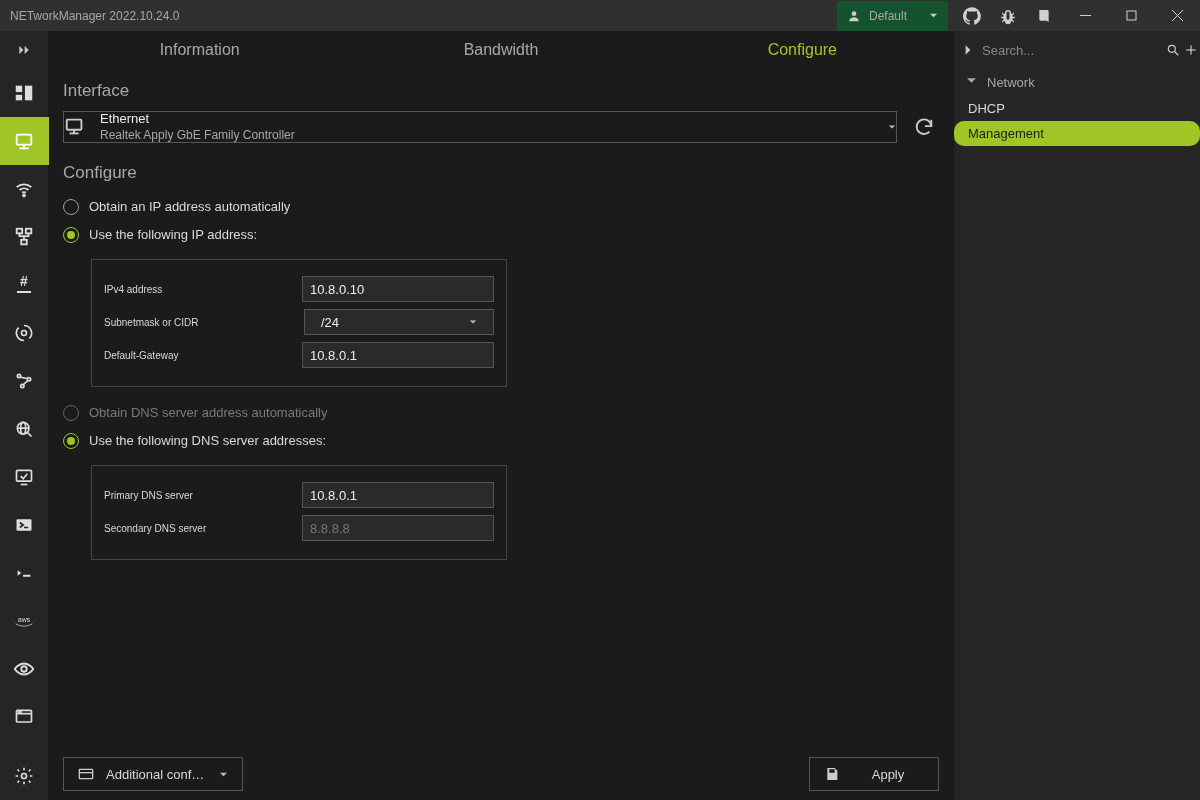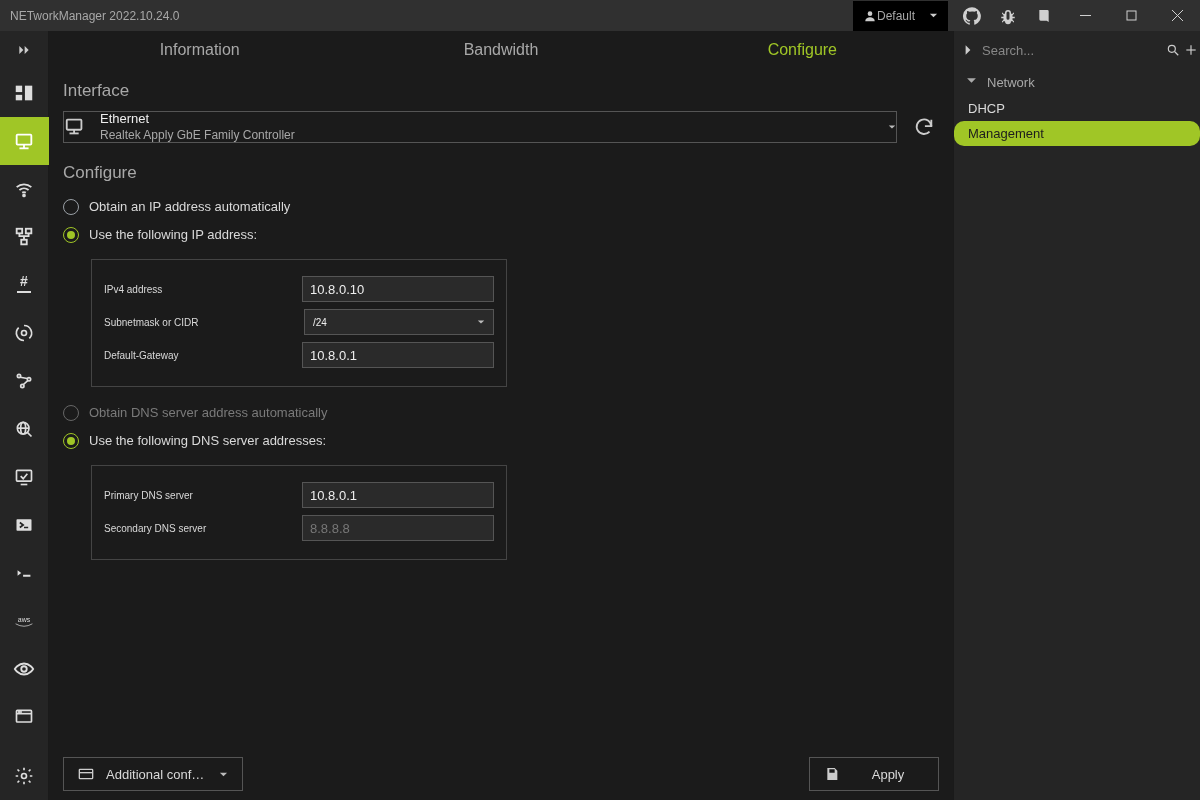--- a/index.html
+++ b/index.html
@@ -17,21 +17,21 @@
     --accent:#a0c626;
     --accent-dark:#88a820;
   }
   *{box-sizing:border-box;font-family:"Segoe UI",Arial,sans-serif;}
   body{margin:0;width:1200px;height:800px;background:var(--bg);color:var(--text);overflow:hidden;font-size:13px;}
   svg{display:block;}
 
   
   .titlebar{height:31px;background:var(--bg-titlebar);display:flex;align-items:center;padding-left:10px;color:var(--text-dim);font-size:12px;}
   .titlebar .spacer{flex:1;}
-  .profile-dd{display:flex;align-items:center;background:#000000;height:30px;padding:0 10px;margin-right:6px;cursor:pointer;}
+  .profile-dd{display:flex;align-items:center;gap:8px;background:#14532d;height:30px;padding:0 10px;margin-right:6px;cursor:pointer;}
   .profile-dd .chev{margin-left:14px;}
   .tb-icon{width:36px;height:31px;display:flex;align-items:center;justify-content:center;color:#d0d0d0;cursor:pointer;}
   .tb-win{width:46px;}
 
   
   .shell{display:flex;height:769px;}
 
   
   .rail{width:49px;background:var(--bg-panel);display:flex;flex-direction:column;align-items:center;border-right:1px solid #1a1a1a;}
   .rail-top{height:38px;width:100%;display:flex;align-items:center;justify-content:center;cursor:pointer;}
@@ -61,21 +61,21 @@
   .radio{width:16px;height:16px;border-radius:50%;border:1.5px solid #9aa0a6;display:flex;align-items:center;justify-content:center;}
   .radio.sel{border-color:var(--accent);}
   .radio.sel::after{content:"";width:8px;height:8px;border-radius:50%;background:var(--accent);}
   .radio.disabled{border-color:#666;}
 
   .field-box{border:1px solid var(--border-soft);margin:10px 0 12px 28px;padding:10px 12px 12px 12px;width:416px;}
   .field-row{display:flex;align-items:center;height:28px;margin:5px 0;}
   .field-label{width:200px;color:var(--text);font-size:10px;}
   .field-input{flex:1;height:26px;background:var(--bg-input2);border:1px solid #555;color:#eee;padding:0 7px;font-size:13px;outline:none;}
   .field-input::placeholder{color:#777;}
-  .field-select{flex:1;height:26px;background:var(--bg-input2);border:1px solid #555;color:#eee;padding:0 8px;font-size:10px;display:flex;align-items:center;justify-content:space-between;cursor:pointer;}
+  .field-select{flex:1;height:26px;background:var(--bg-input2);border:1px solid #555;color:#eee;padding:0 16px;font-size:13px;display:flex;align-items:center;justify-content:space-between;cursor:pointer;}
 
   .footer{height:52px;display:flex;align-items:center;padding:0 14px;gap:10px;}
   .footer .fspacer{flex:1;}
   .btn{height:34px;border:1px solid var(--border);background:var(--bg);color:var(--text);display:flex;align-items:center;gap:12px;padding:0 14px;cursor:pointer;font-size:13px;}
   .btn .bic{color:#ccc;}
   .btn.apply{width:130px;justify-content:flex-start;padding-left:14px;}
   .btn.apply .lbl{flex:1;text-align:center;}
   .btn.addl{width:180px;justify-content:flex-start;}
   .btn.addl .lbl{flex:1;text-align:left;white-space:nowrap;overflow:hidden;text-overflow:ellipsis;}
 

